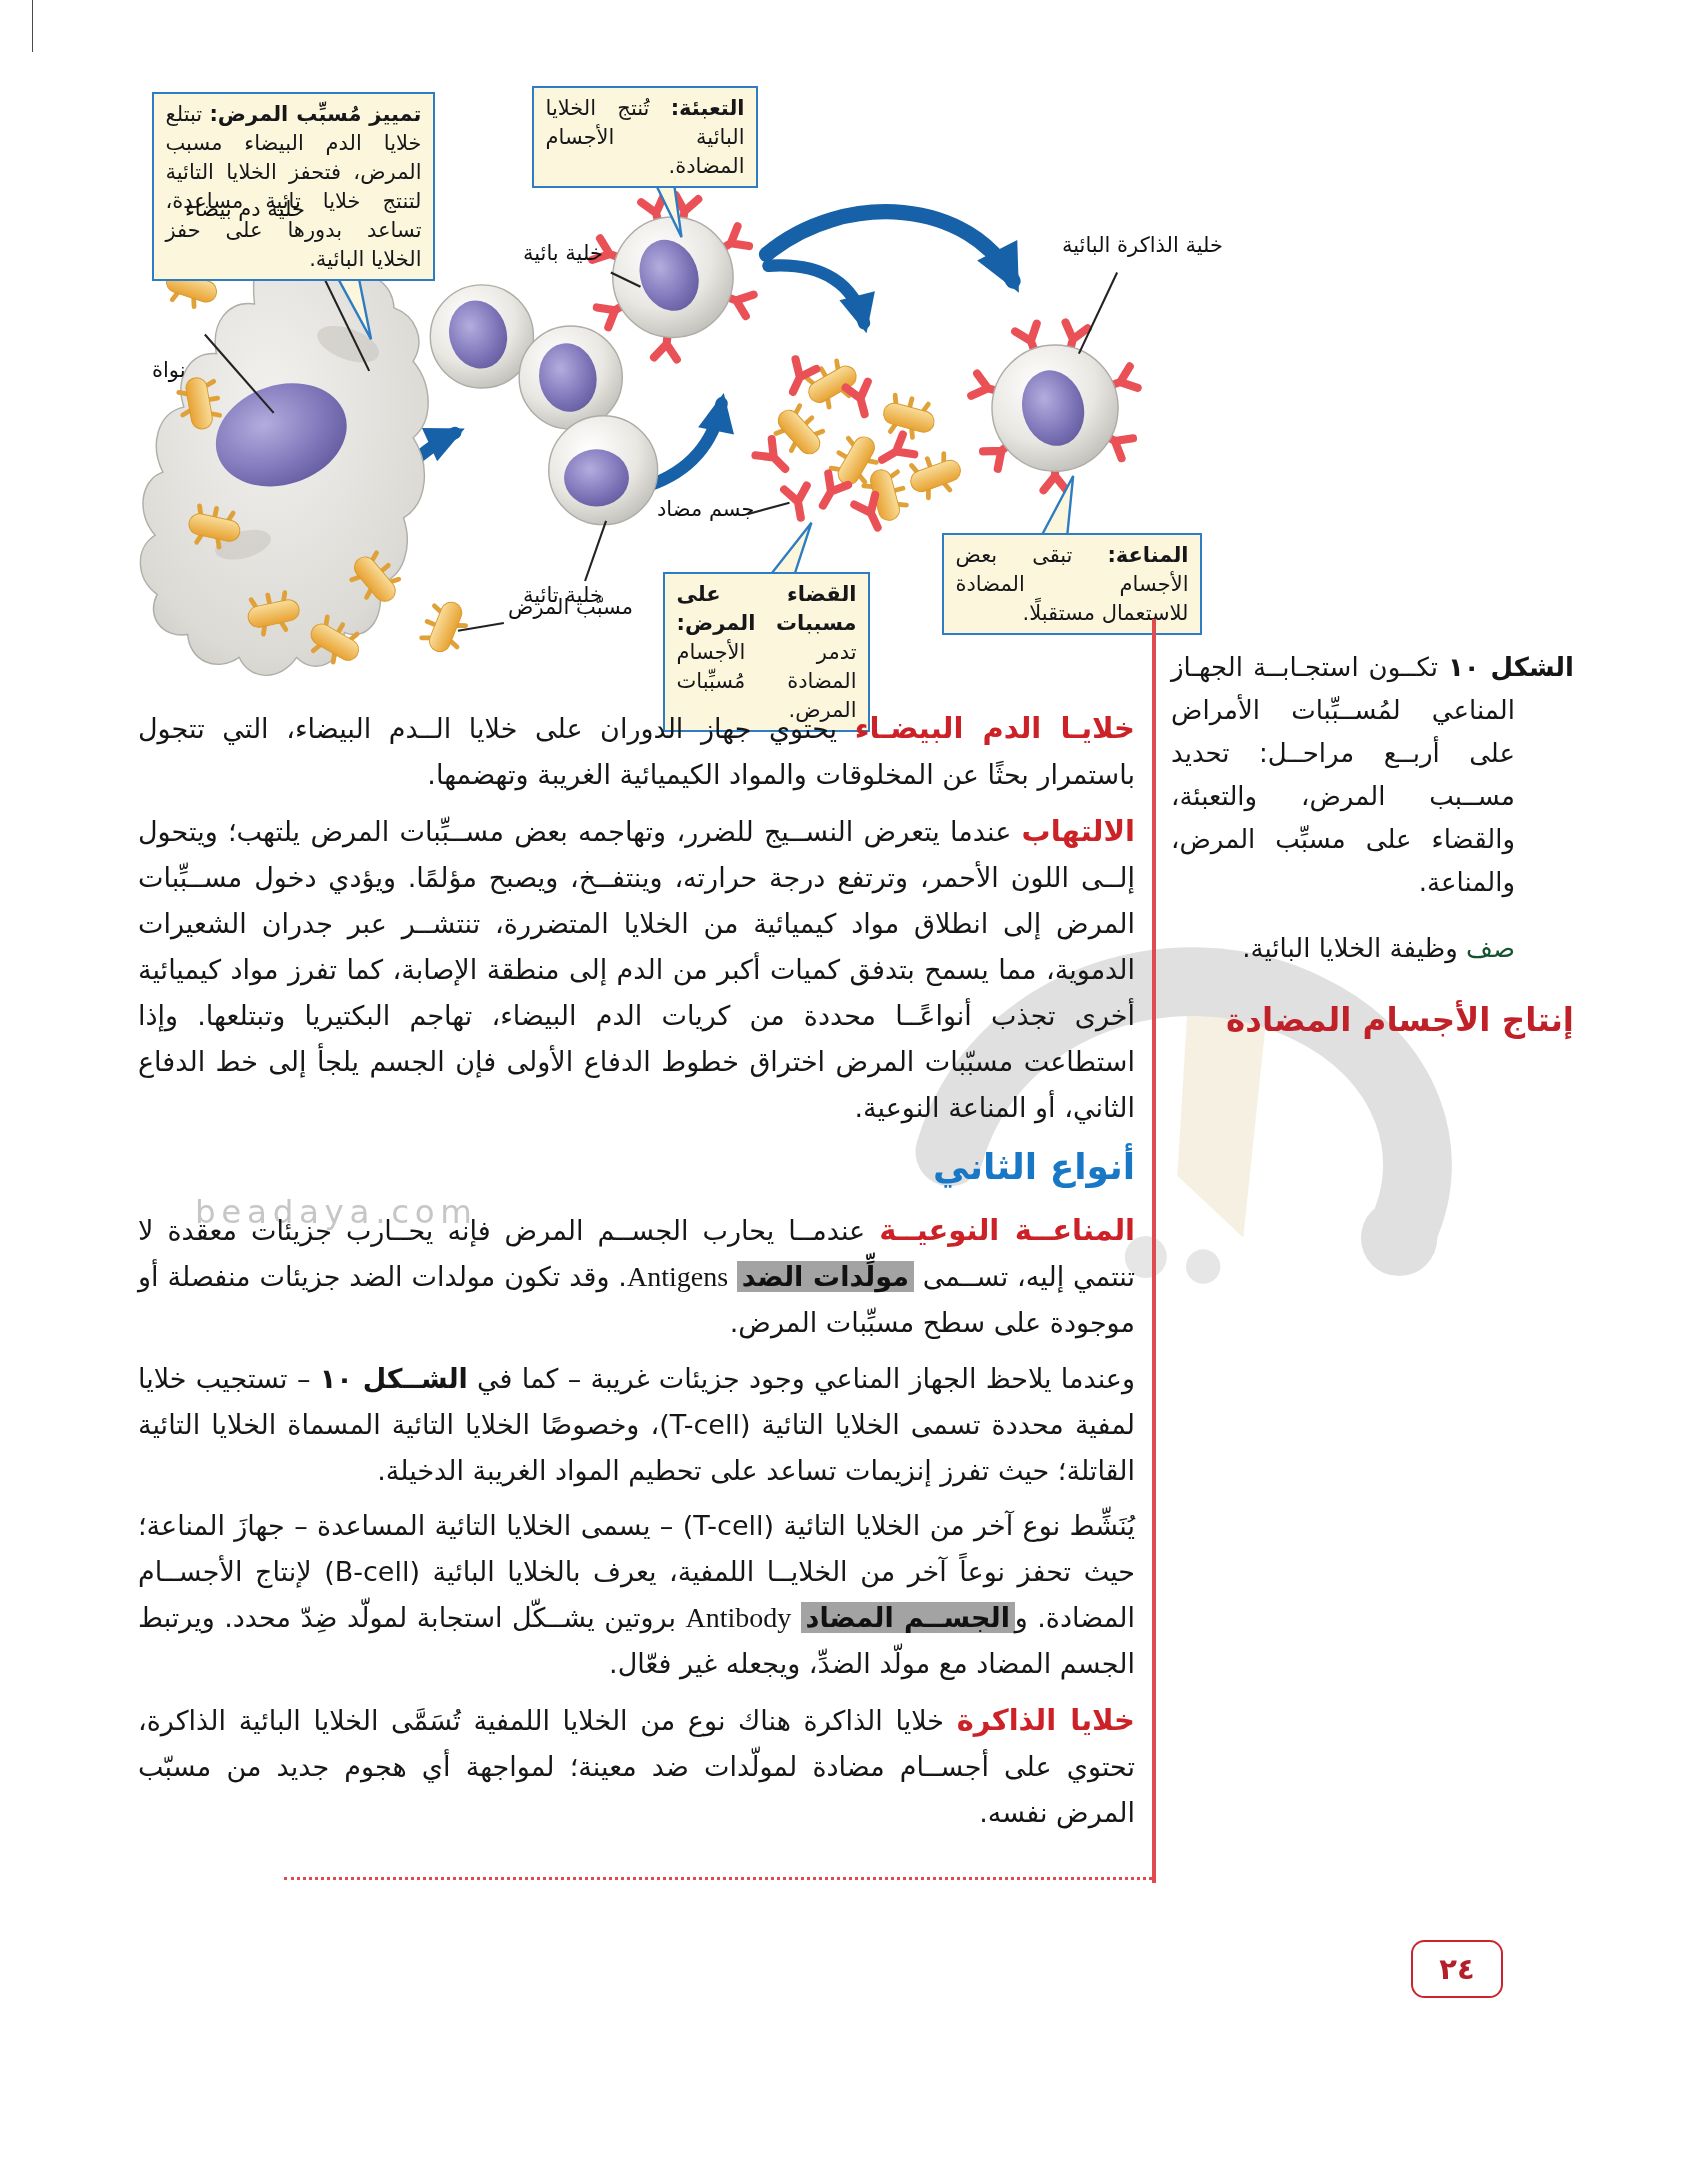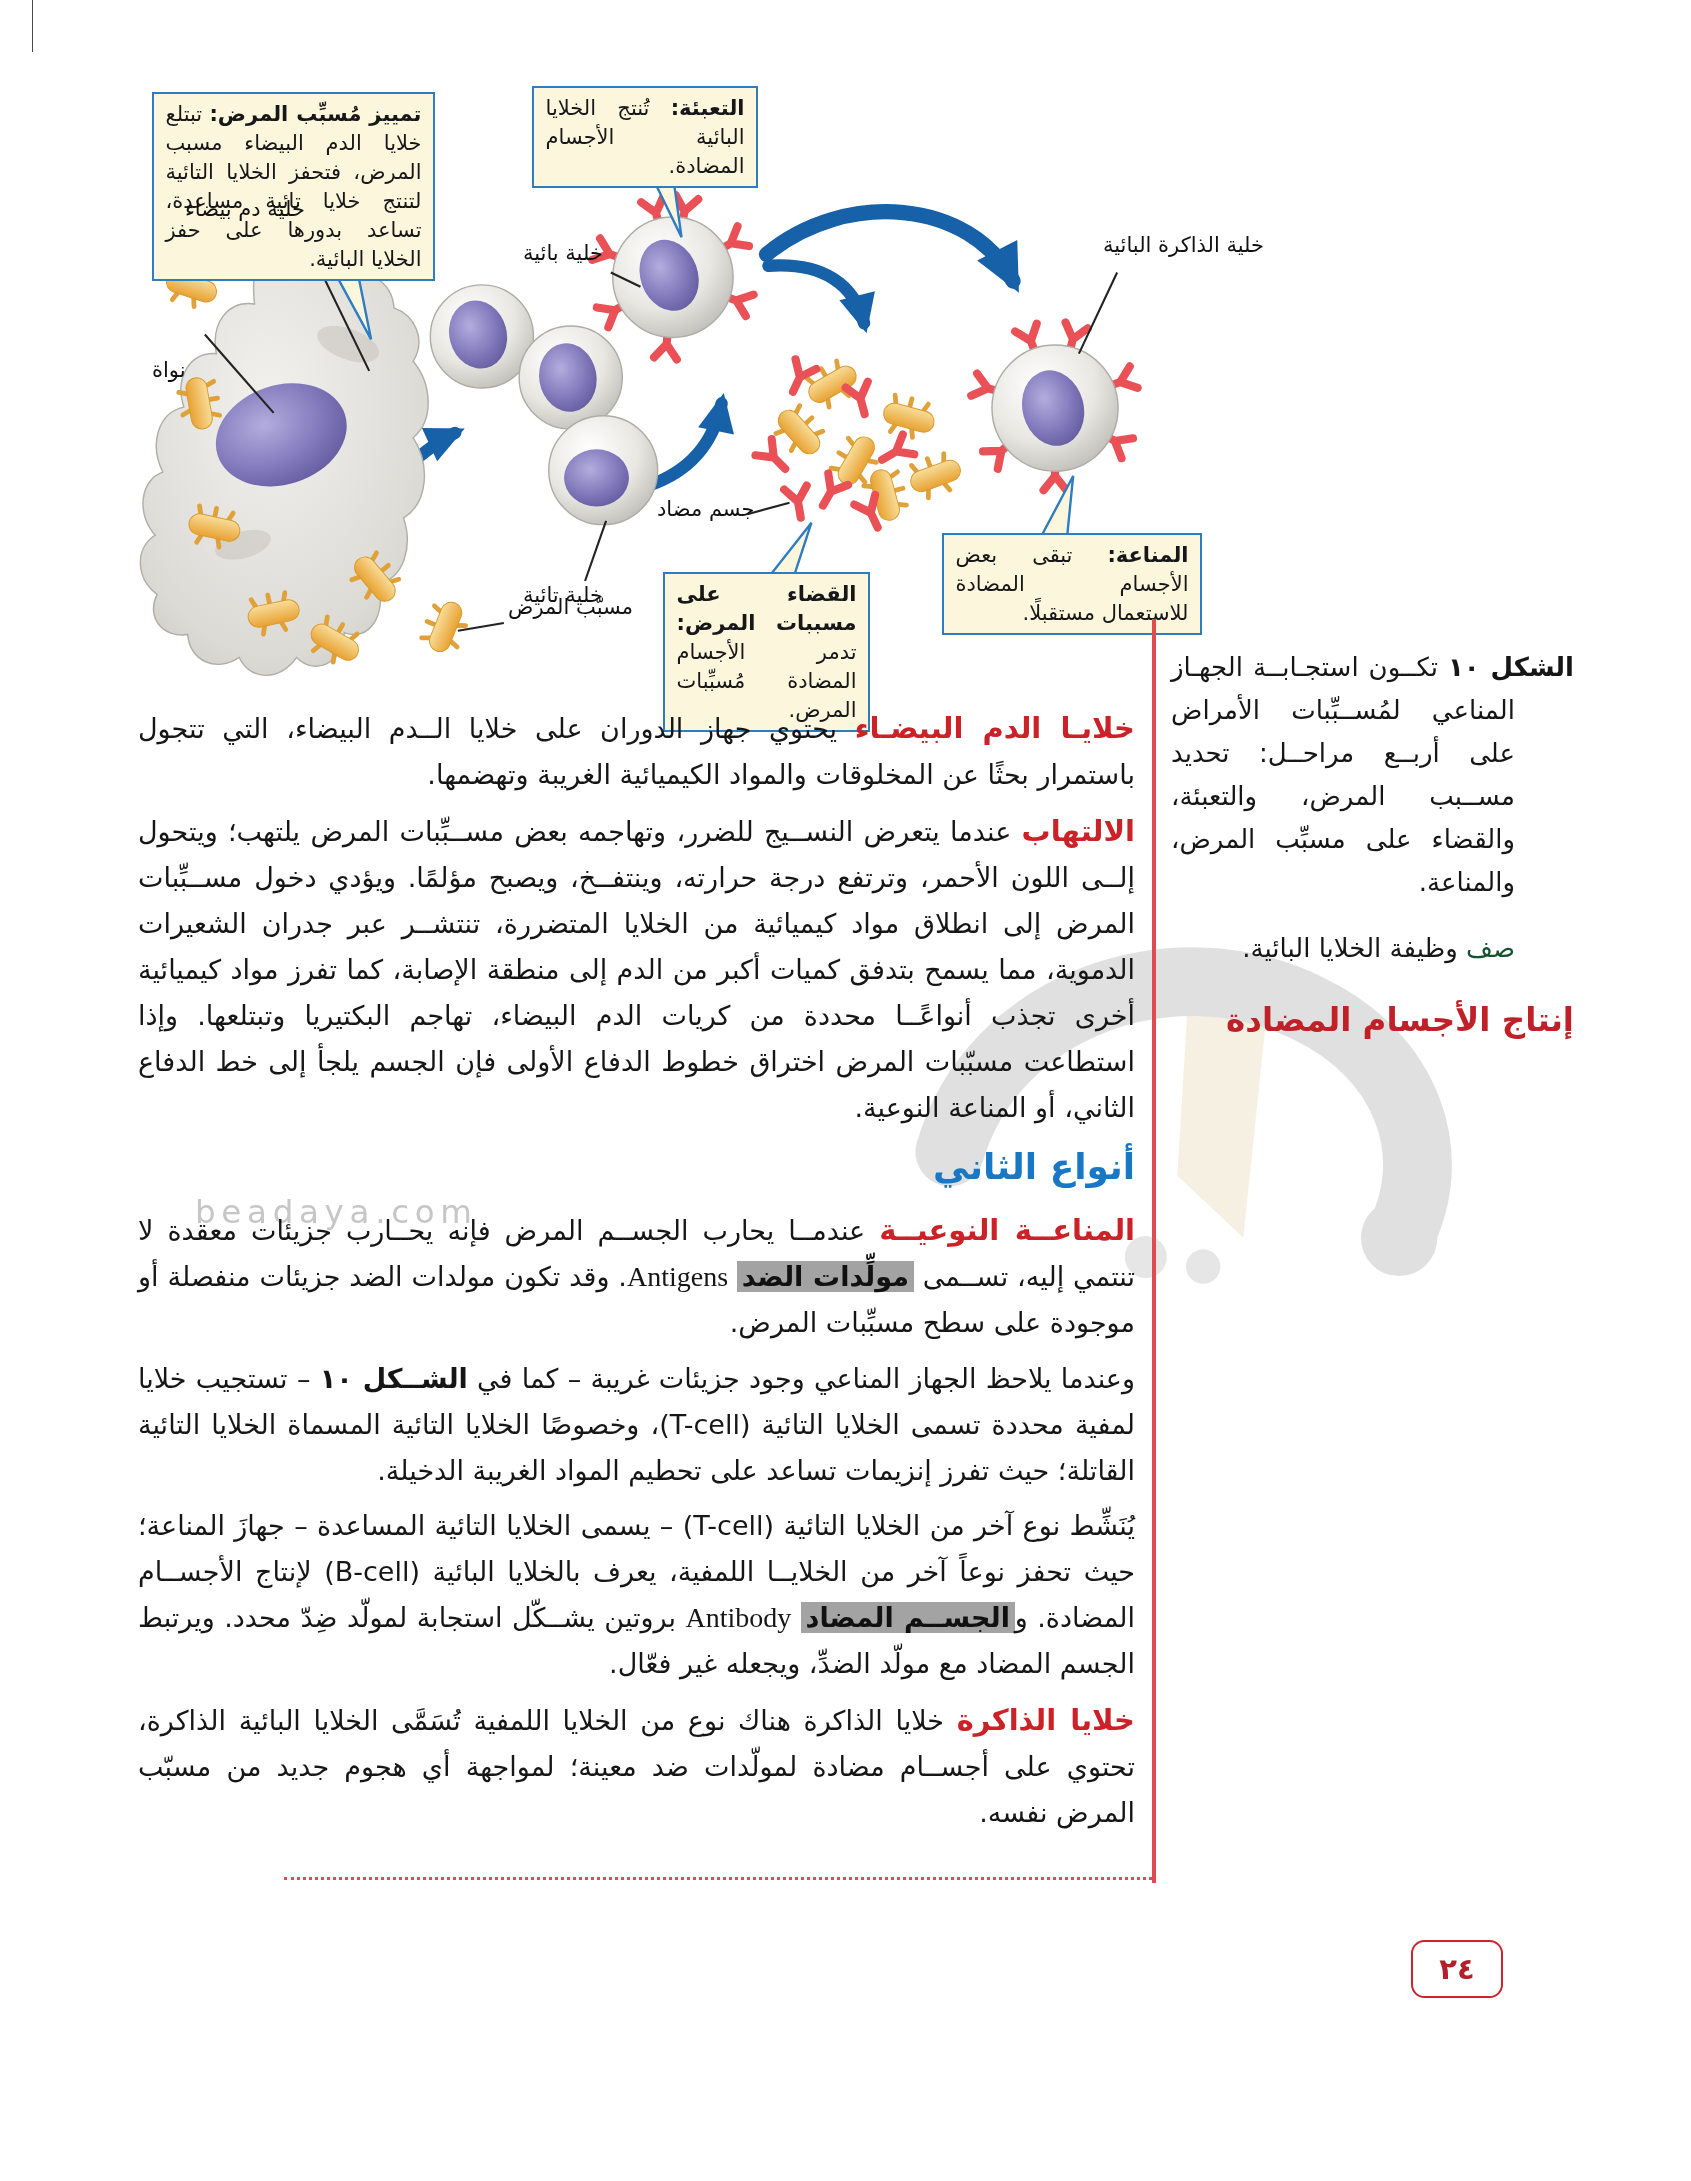--- a/index.html
+++ b/index.html
@@ -20,21 +20,21 @@
   .co-eliminate { left:664px; top:572px; width:180px; }
   .co-immunity  { left:943px; top:533px; width:233px; }
 
   .dlabel { position:absolute; font-size:21px; color:#111; white-space:nowrap; z-index:3; }
   .l-wbc      { left:186px;  top:197px; }
   .l-nucleus  { left:153px;  top:312px;margin-top:46px; }
   .l-pathogen { left:509px;  top:595px; }
   .l-bcell    { left:524px;  top:241px; }
   .l-tcell    { left:524px;  top:583px; }
   .l-antibody { left:658px;  top:497px; }
-  .l-memory   { left:1104px; top:233px; }
+  .l-memory   { left:1063px; top:233px; }
 
   
   .sidebar { position:absolute; right:117px; top:646px; width:403px; z-index:2; }
   .caption { font-size:26px; line-height:43px; text-align:justify; margin:0; padding-right:59px; text-indent:-59px; }
   .caption .fig-num { font-weight:bold; }
   .task { font-size:26px; line-height:38px; margin:25px 0 0; padding-right:59px; }
   .task .verb { color:#14532d; font-weight:normal; }
   .margin-heading { color:#c02128; font-size:32.5px; font-weight:bold; margin:34px 0 0; text-align:right; }
 
   .vrule { position:absolute; left:1153px; top:619px; width:3.8px; height:1264px; background:#e14b50; z-index:2; }

